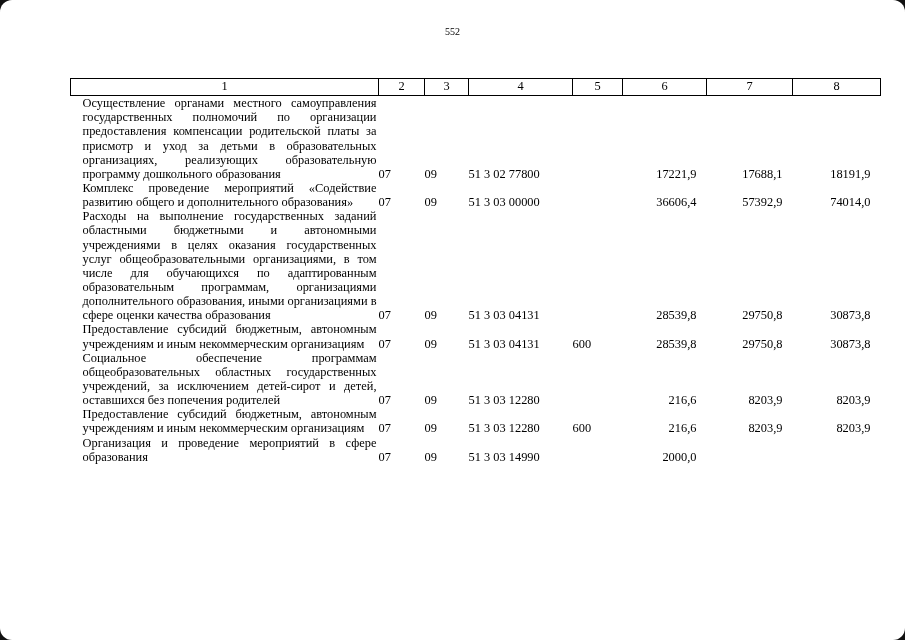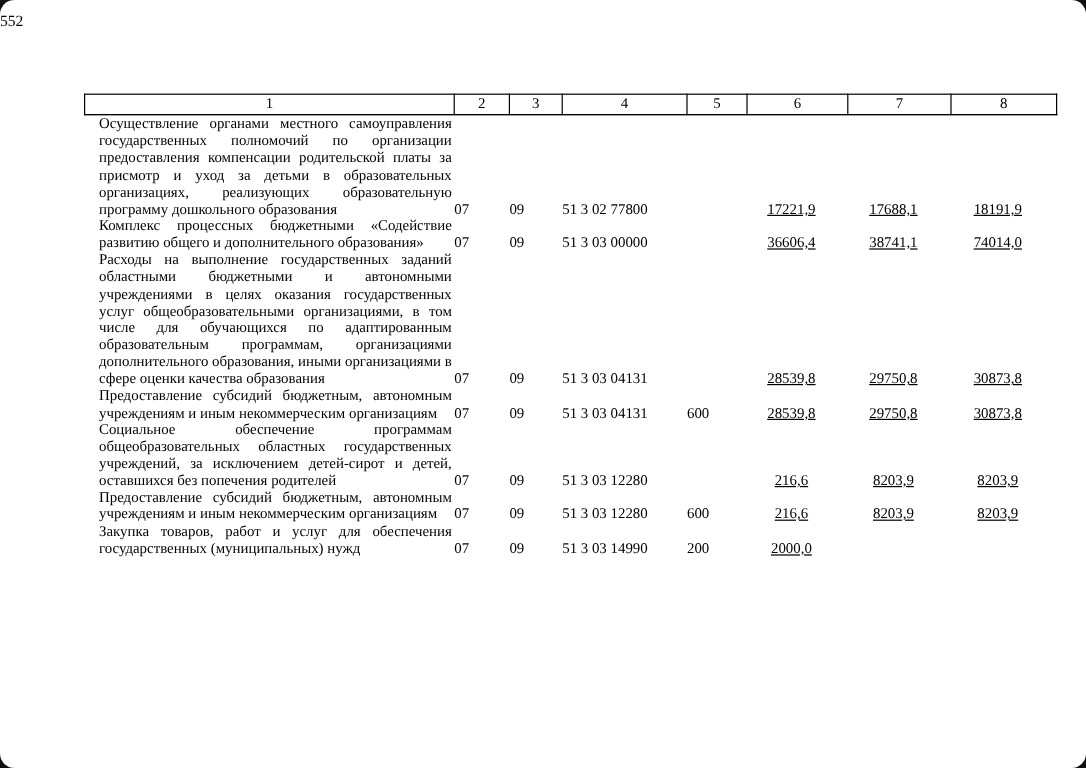--- a/index.html
+++ b/index.html
@@ -16,25 +16,25 @@
   .page {
     position: relative;
     width: 905px;
     height: 640px;
     background: #ffffff;
     border-radius: 12px;
     overflow: hidden;
   }
   .page-number {
     position: absolute;
-    top: 10px;
+    top: 26px;
     left: 0;
     width: 100%;
-    text-align: left;
-    font-size: 13px;
+    text-align: center;
+    font-size: 10px;
   }
   table.budget-table {
     position: absolute;
     top: 78px;
     left: 70px;
     width: 810px;
     border-collapse: collapse;
     table-layout: fixed;
     font-size: 12.4px;
     line-height: 1.14;
@@ -60,24 +60,23 @@
     padding: 0;
   }
   .budget-table td.name {
     text-align: justify;
     padding-left: 12px;
     padding-right: 2px;
     hyphens: auto;
   }
   .budget-table td.center { text-align: left; }
   .budget-table td.num {
-    text-align: center;
+    text-align: right;
     padding-right: 10px;
     white-space: nowrap;
-    text-decoration: underline;
   }
 </style>
 </head>
 <body>
 
 <div class="page">
 
   <div class="page-number">552</div>
 
   <table class="budget-table">
@@ -111,27 +110,27 @@
         <td class="center">09</td>
         <td class="center">51 3 02 77800</td>
         <td class="center"></td>
         <td class="num">17221,9</td>
         <td class="num">17688,1</td>
         <td class="num">18191,9</td>
       </tr>
 
 
       <tr>
-        <td class="name">Комплекс процессных бюджетными «Содействие развитию общего и дополнительного образования»</td>
+        <td class="name">Комплекс проведение мероприятий «Содействие развитию общего и дополнительного образования»</td>
         <td class="center">07</td>
         <td class="center">09</td>
         <td class="center">51 3 03 00000</td>
         <td class="center"></td>
         <td class="num">36606,4</td>
-        <td class="num">38741,1</td>
+        <td class="num">57392,9</td>
         <td class="num">74014,0</td>
       </tr>
 
       <tr>
         <td class="name">Расходы на выполнение государственных заданий областными бюджетными и автономными учреждениями в целях оказания государственных услуг общеобразовательными организациями, в том числе для обучающихся по адаптированным образовательным программам, организациями дополнительного образования, иными организациями в сфере оценки качества образования</td>
         <td class="center">07</td>
         <td class="center">09</td>
         <td class="center">51 3 03 04131</td>
         <td class="center"></td>
         <td class="num">28539,8</td>
@@ -165,28 +164,28 @@
         <td class="name">Предоставление субсидий бюджетным, автономным учреждениям и иным некоммерческим организациям</td>
         <td class="center">07</td>
         <td class="center">09</td>
         <td class="center">51 3 03 12280</td>
         <td class="center">600</td>
         <td class="num">216,6</td>
         <td class="num">8203,9</td>
         <td class="num">8203,9</td>
       </tr>
 
-
       <tr>
-        <td class="name">Закупка товаров, работ и услуг для обеспечения государственных (муниципальных) нужд</td>
+        <td class="name">Организация и проведение мероприятий в сфере образования</td>
         <td class="center">07</td>
         <td class="center">09</td>
         <td class="center">51 3 03 14990</td>
-        <td class="center">200</td>
+        <td class="center"></td>
         <td class="num">2000,0</td>
         <td class="num"></td>
         <td class="num"></td>
       </tr>
+
 
     </tbody>
   </table>
 
 </div>
 
 </body></html>

